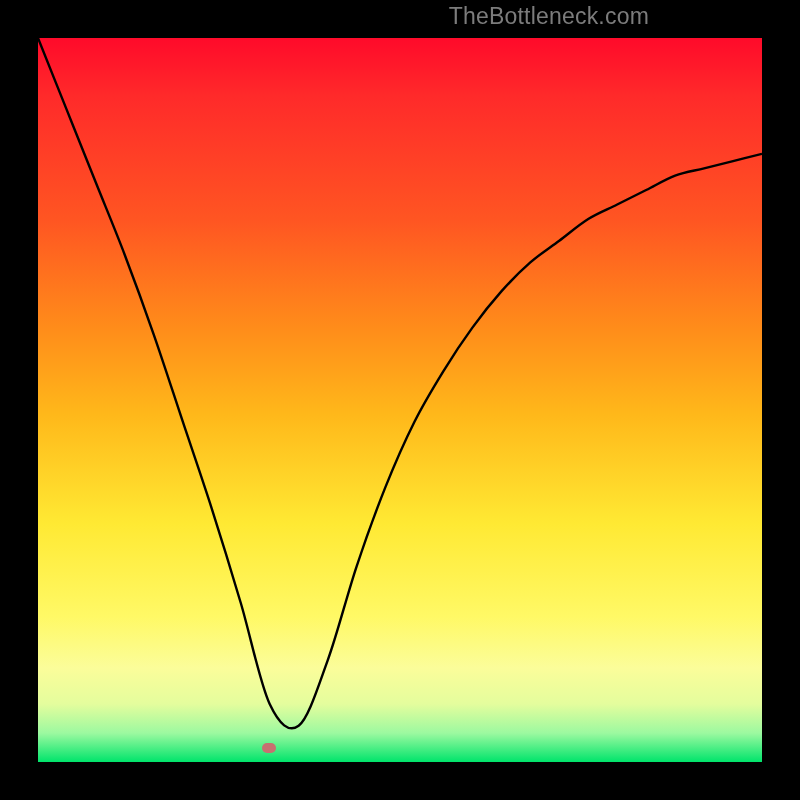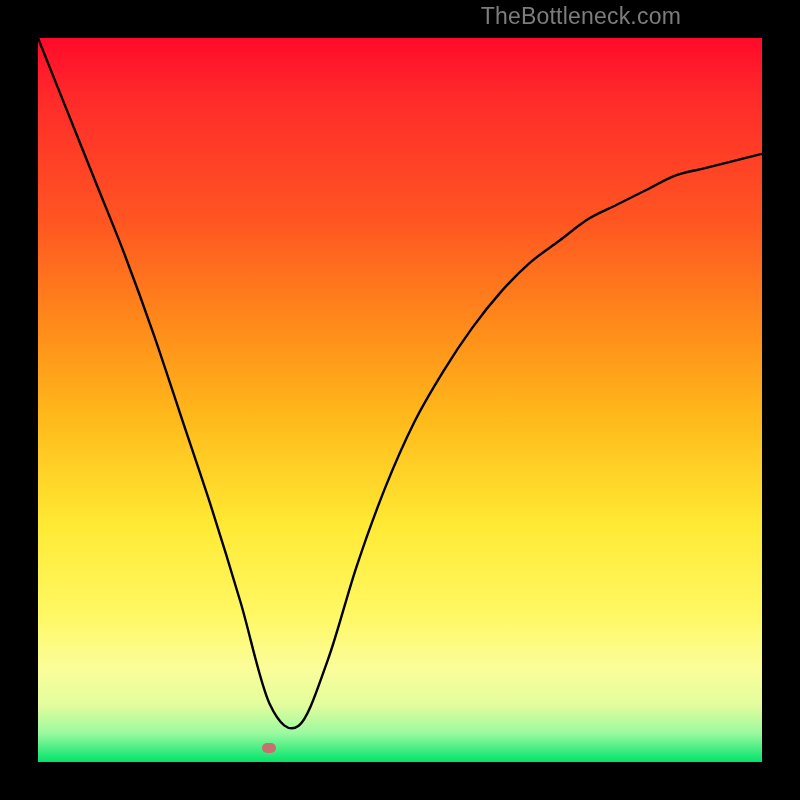--- a/index.html
+++ b/index.html
@@ -9,21 +9,20 @@
     height: 800px;
     background: #000;
     font-family: Arial, Helvetica, sans-serif;
     overflow: hidden;
   }
   .frame {
     position: relative;
     width: 657px;
     height: 800px;
     background: #000;
-    padding-left: 32px;
   }
   .plot-bg {
     position: absolute;
     left: 38px;
     top: 38px;
     width: 724px;
     height: 724px;
     background: linear-gradient(
       to bottom,
       #ff0a2a 0%,

